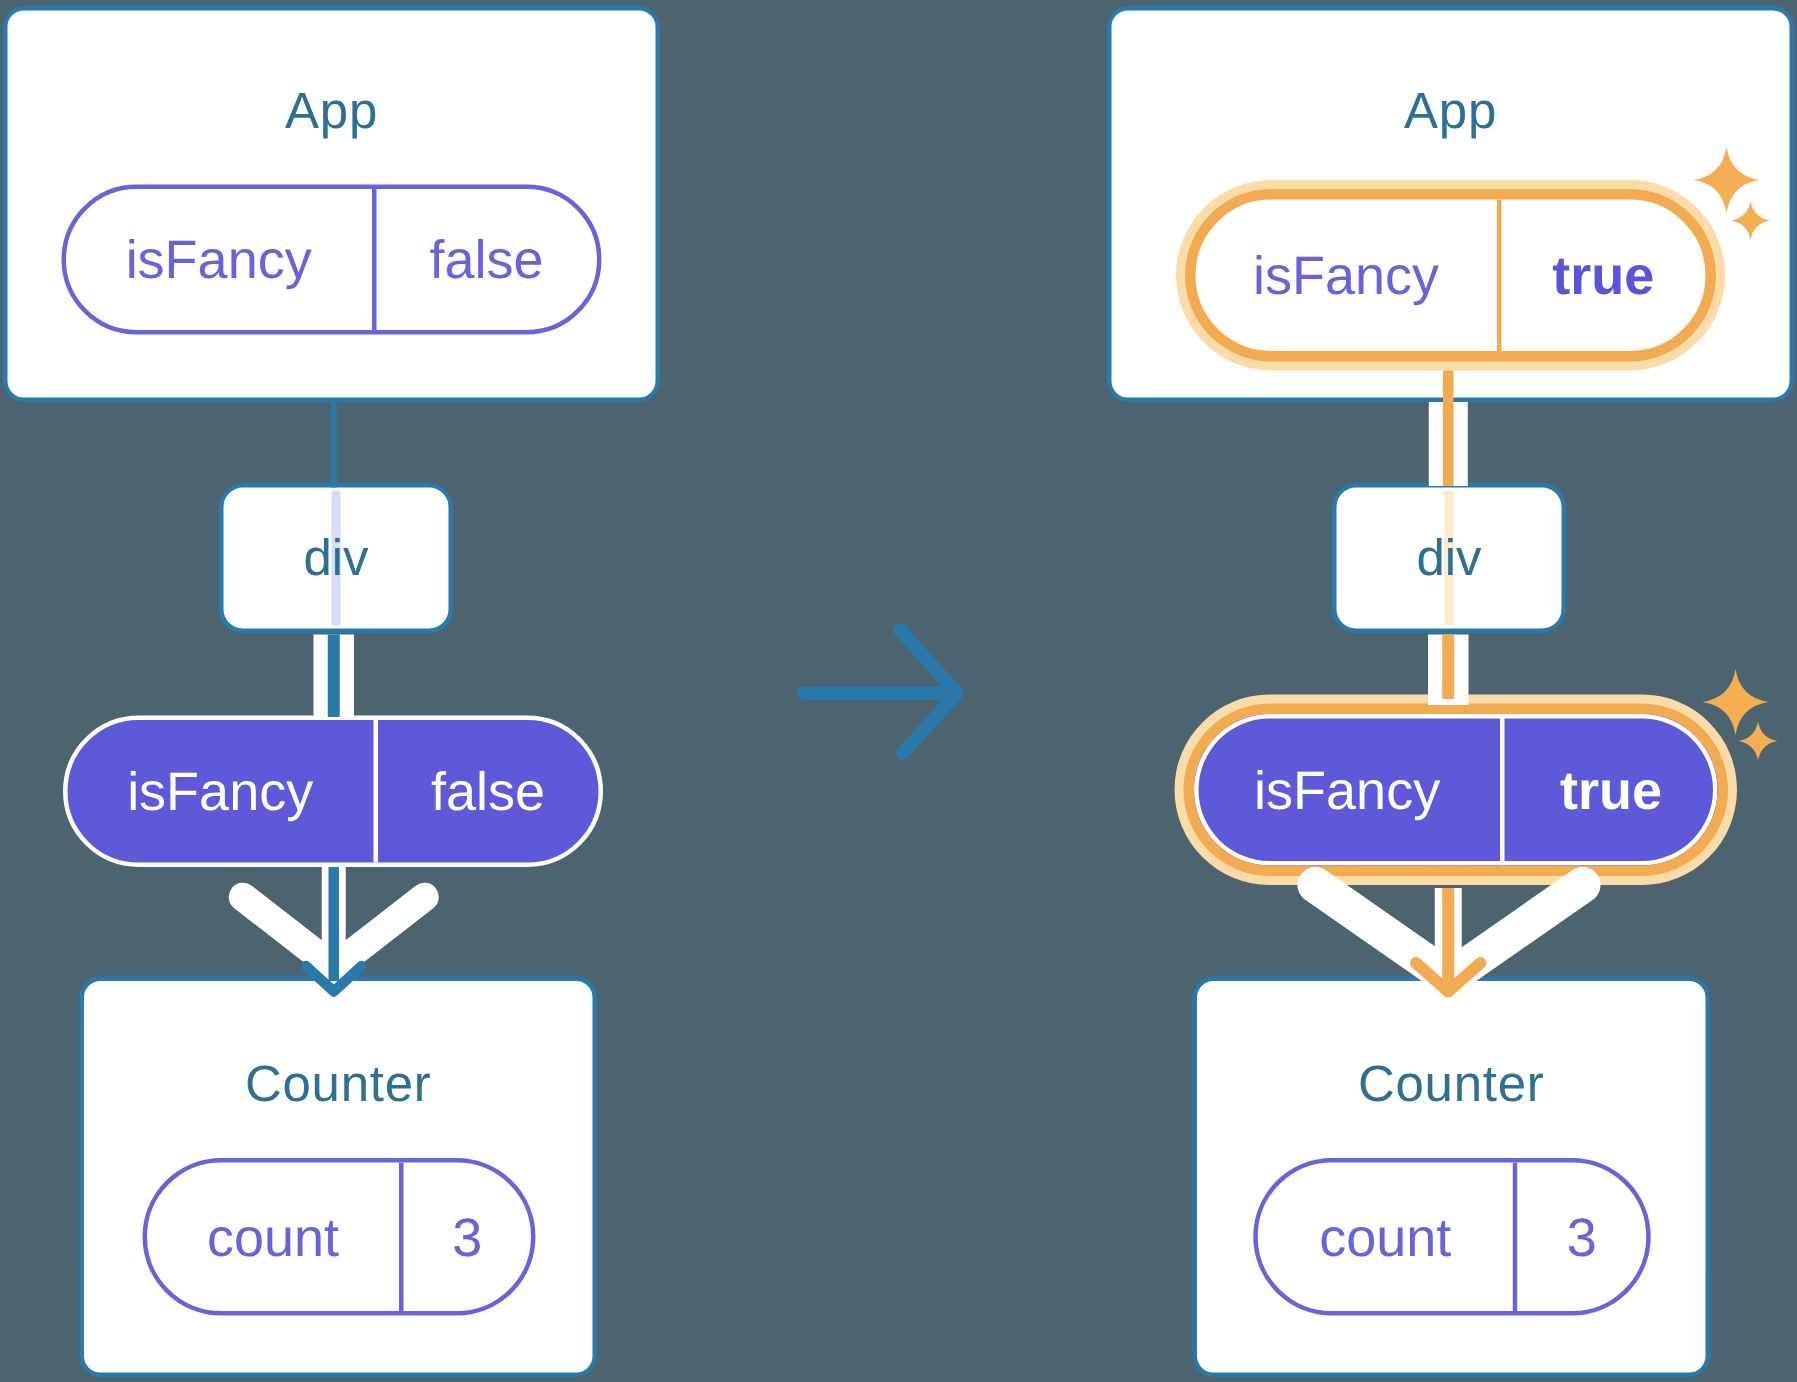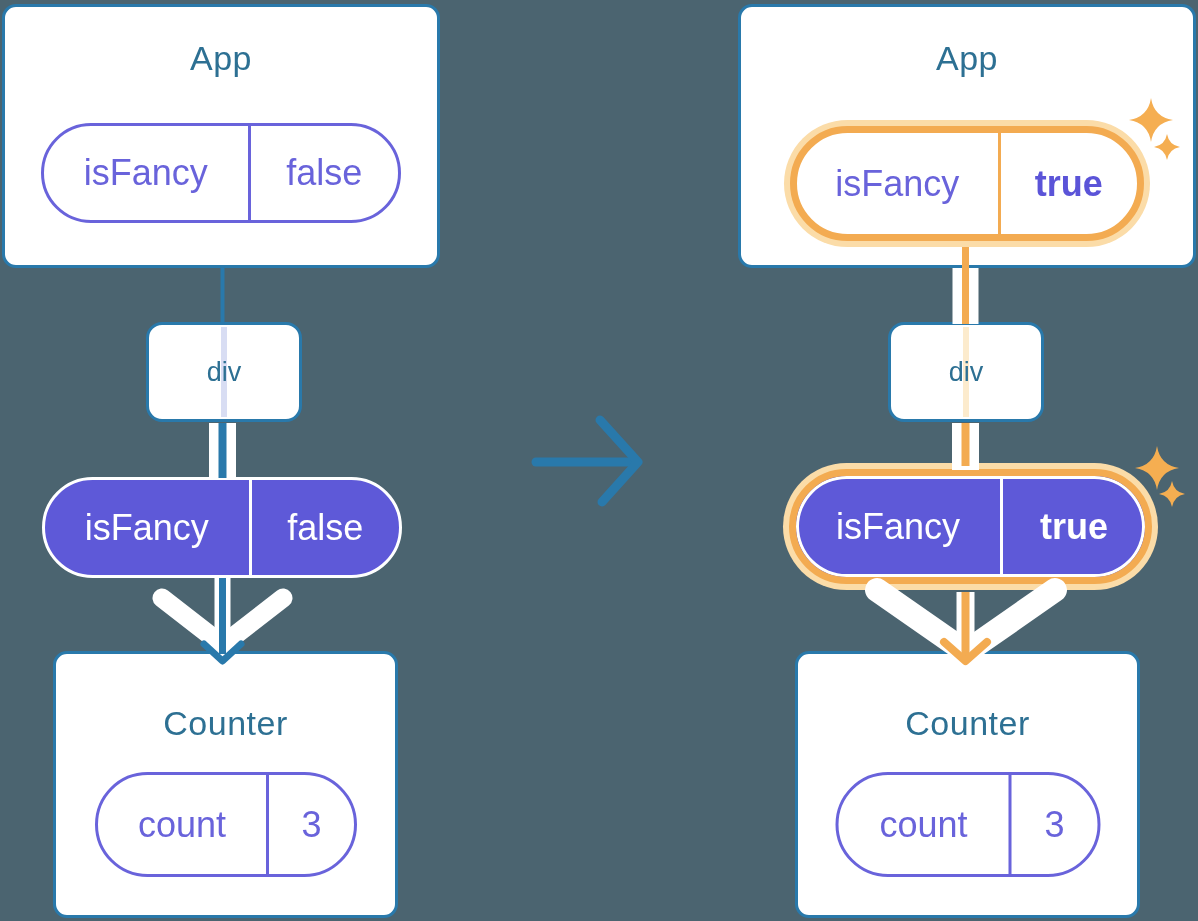--- a/index.html
+++ b/index.html
@@ -11,21 +11,21 @@
   }
   
   .card {
     position:absolute; background:#fff;
     border:3px solid #2979AB; border-radius:14px;
   }
   .card-title {
     text-align:center; font-size:34px; font-weight:500;
     color:#2D7093; letter-spacing:0.5px;
   }
-  .app-title { margin-top:32px; }
+  .app-title { margin-top:48px; }
   .counter-title { margin-top:50px; }
 
   
   .pill { position:absolute; display:flex; overflow:hidden; }
   .pill .cell { display:flex; align-items:center; justify-content:center; font-size:36px; }
   .pill .divider { width:3px; flex:0 0 auto; }
 
   .outline-pill {
     left:50%; transform:translateX(-50%);
     border:3px solid #6963DB; border-radius:60px; background:#fff; color:#6963DB;
@@ -65,21 +65,21 @@
   }
   .thread {
     position:absolute; top:2px; bottom:2px; left:50%;
     width:6px; margin-left:-3px;
   }
   .thread.lavender { background:#D8DDF3; }
   .thread.cream    { background:#FCEBCD; }
   .divbox .label {
     position:relative; width:100%; height:100%;
     display:flex; align-items:center; justify-content:center;
-    font-size:27px; font-weight:500; color:#2D7093;
+    font-size:34px; font-weight:500; color:#2D7093;
   }
 
   svg.overlay {
     position:absolute; left:0; top:0; width:1198px; height:921px;
     pointer-events:none;
   }
 </style>
 </head>
 <body>
 

